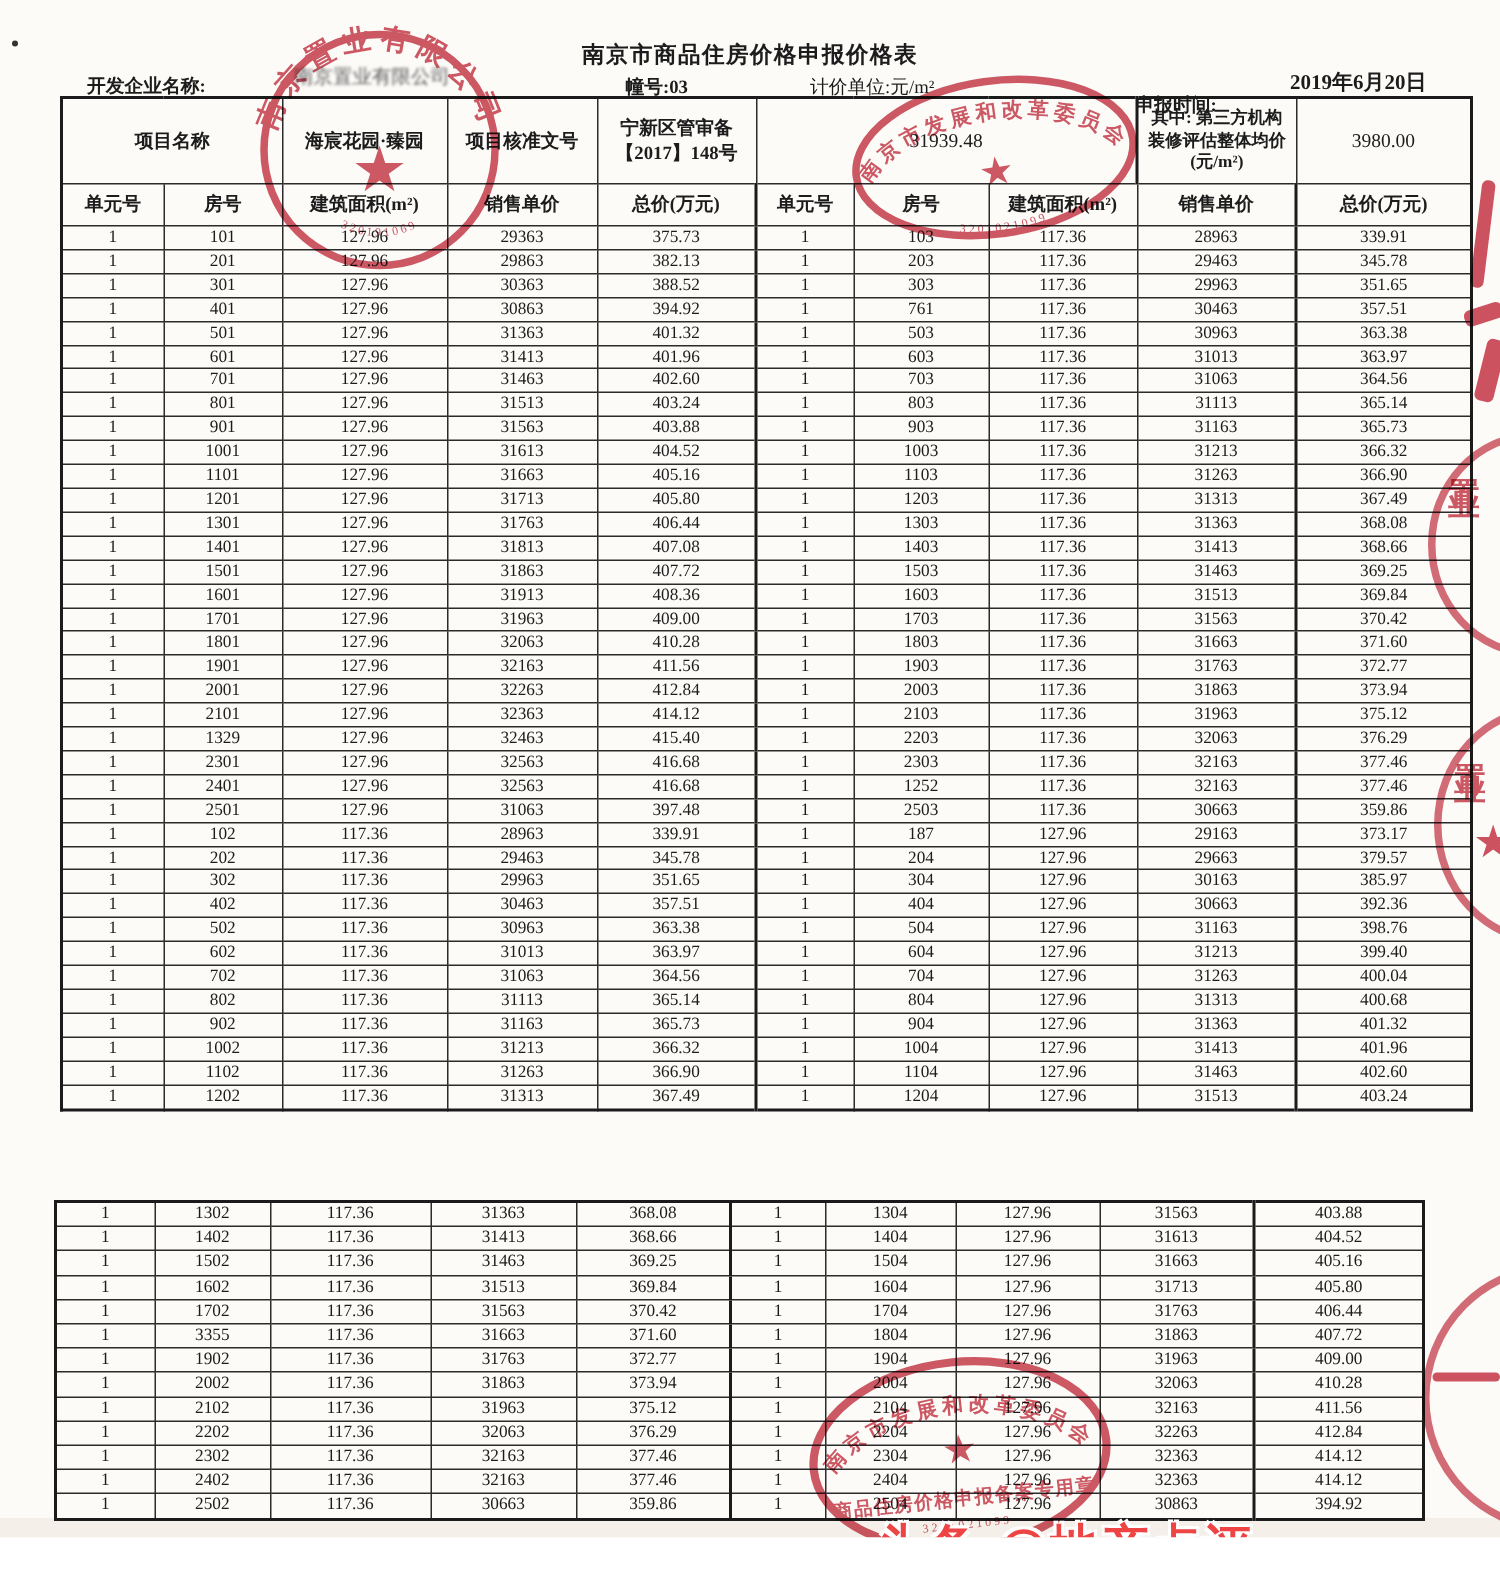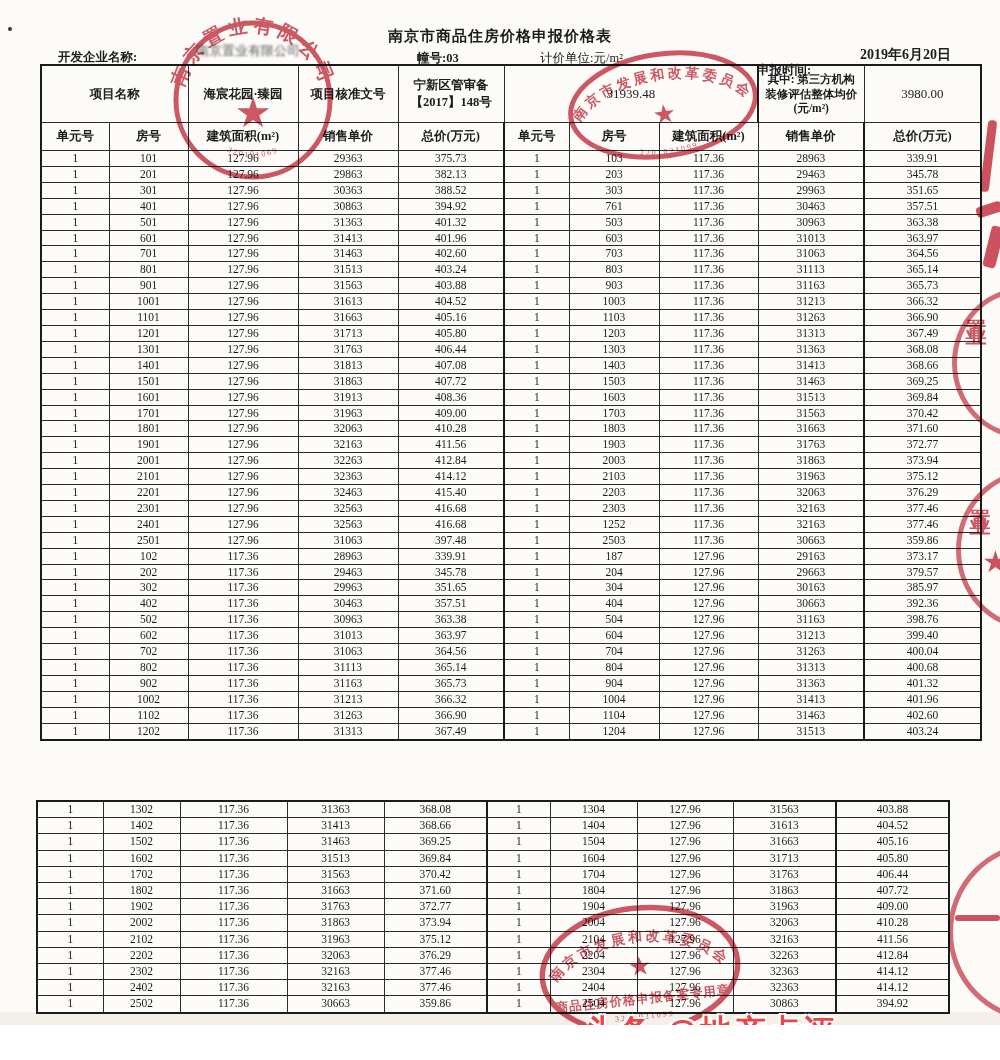--- a/index.html
+++ b/index.html
@@ -361,21 +361,21 @@
           <td>32363</td>
           <td>414.12</td>
           <td>1</td>
           <td>2103</td>
           <td>117.36</td>
           <td>31963</td>
           <td>375.12</td>
         </tr>
         <tr>
           <td>1</td>
-          <td>2201</td>
+          <td>1329</td>
           <td>127.96</td>
           <td>32463</td>
           <td>415.40</td>
           <td>1</td>
           <td>2203</td>
           <td>117.36</td>
           <td>32063</td>
           <td>376.29</td>
         </tr>
         <tr>
@@ -630,21 +630,21 @@
           <td>31563</td>
           <td>370.42</td>
           <td>1</td>
           <td>1704</td>
           <td>127.96</td>
           <td>31763</td>
           <td>406.44</td>
         </tr>
         <tr>
           <td>1</td>
-          <td>1802</td>
+          <td>3355</td>
           <td>117.36</td>
           <td>31663</td>
           <td>371.60</td>
           <td>1</td>
           <td>1804</td>
           <td>127.96</td>
           <td>31863</td>
           <td>407.72</td>
         </tr>
         <tr>

